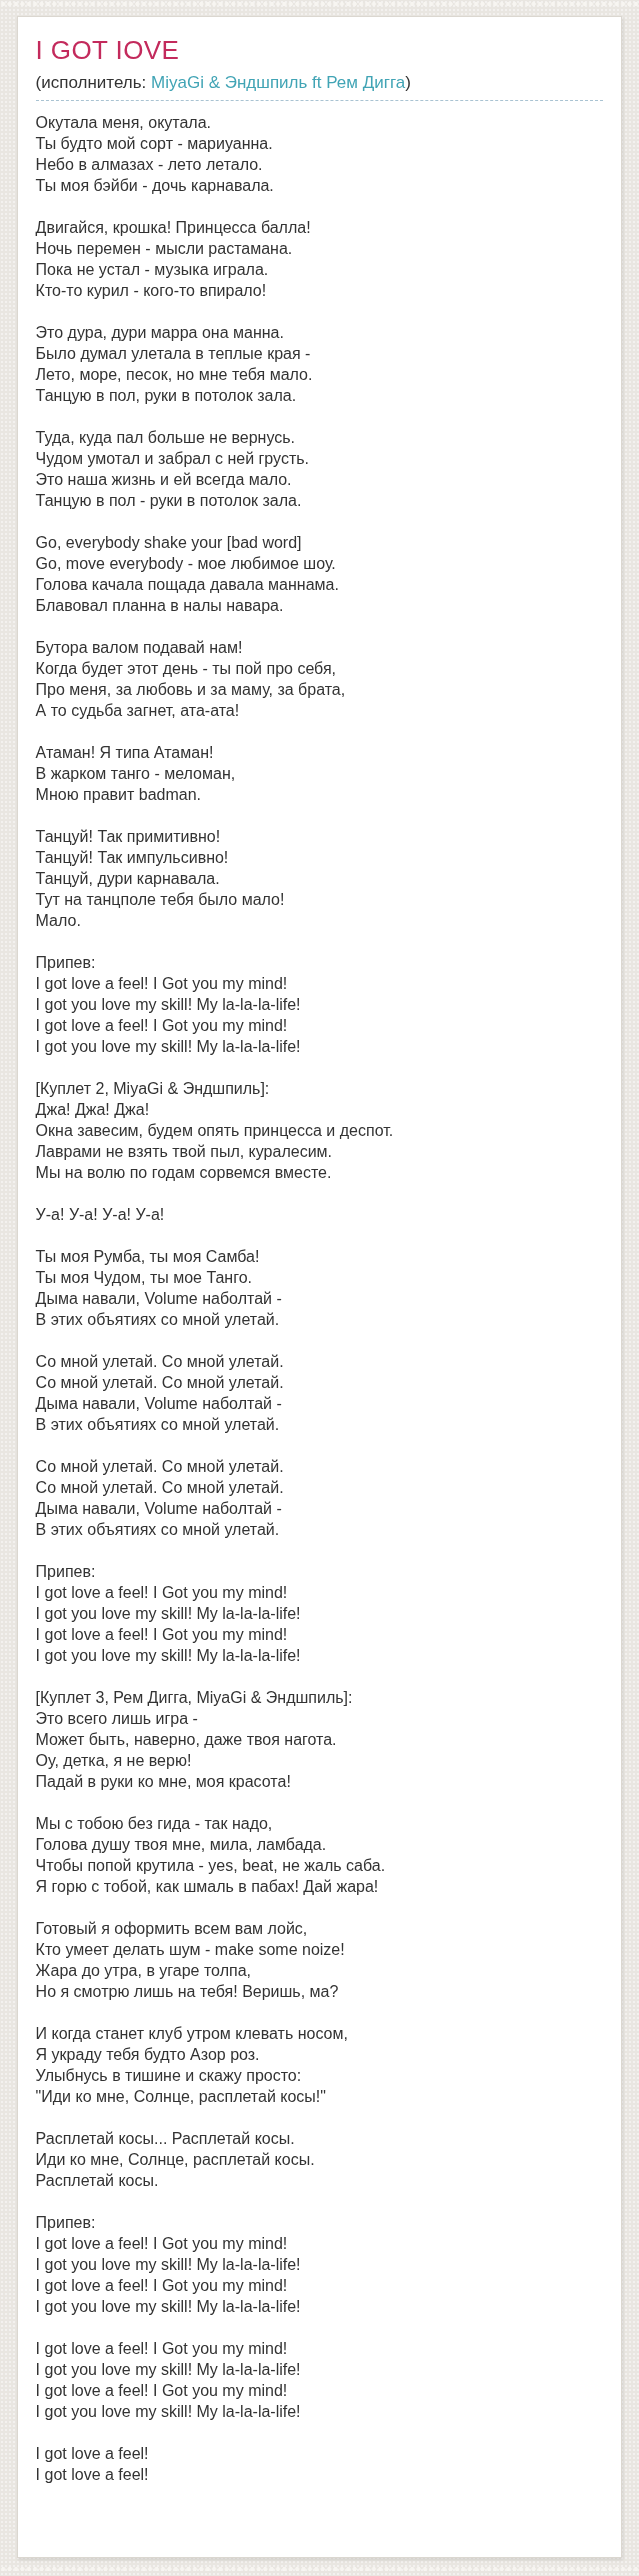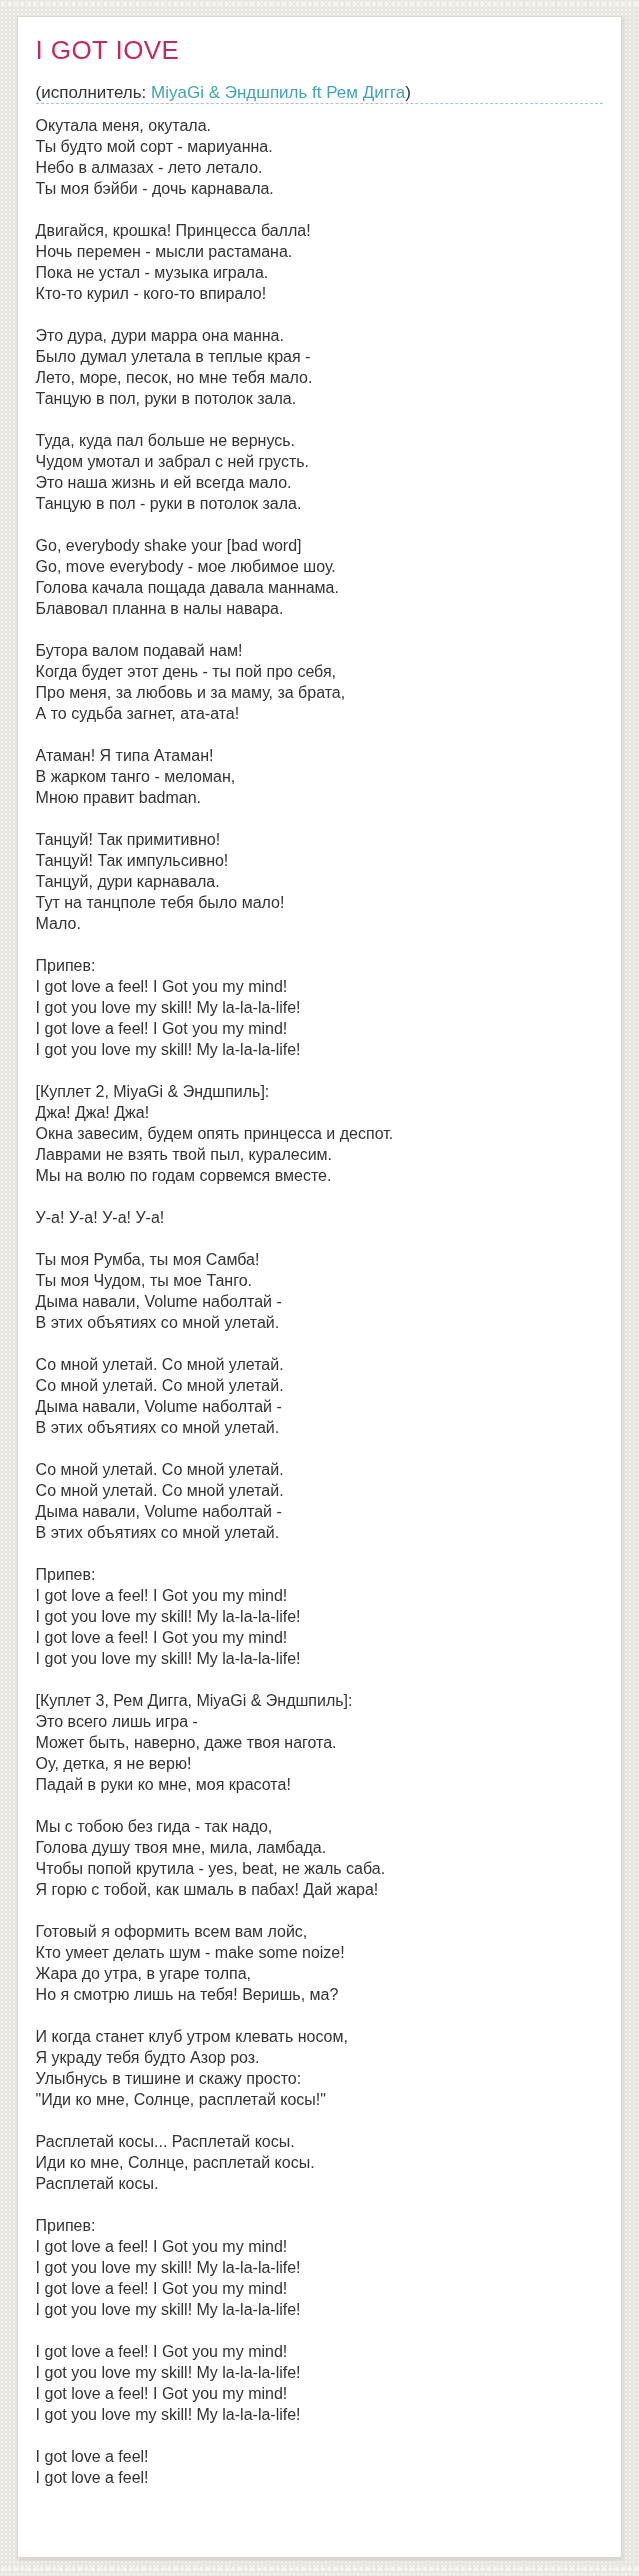--- a/index.html
+++ b/index.html
@@ -50,24 +50,24 @@
   }
   .song-title{
     font-size:26px;
     font-weight:400;
     line-height:29px;
     color:var(--title);
     letter-spacing:0.4px;
   }
   .header-block{
     border-bottom:0.8px dashed var(--divider);
-    padding-bottom:0;
+    padding-bottom:7px;
   }
   .artist-line{
-    margin-top:17px;
+    margin-top:7px;
     font-size:17px;
     line-height:21px;
     color:var(--text);
   }
   .artist-line a{
     color:var(--artist_link);
     text-decoration:none;
     cursor:pointer;
   }
   .lyrics{

